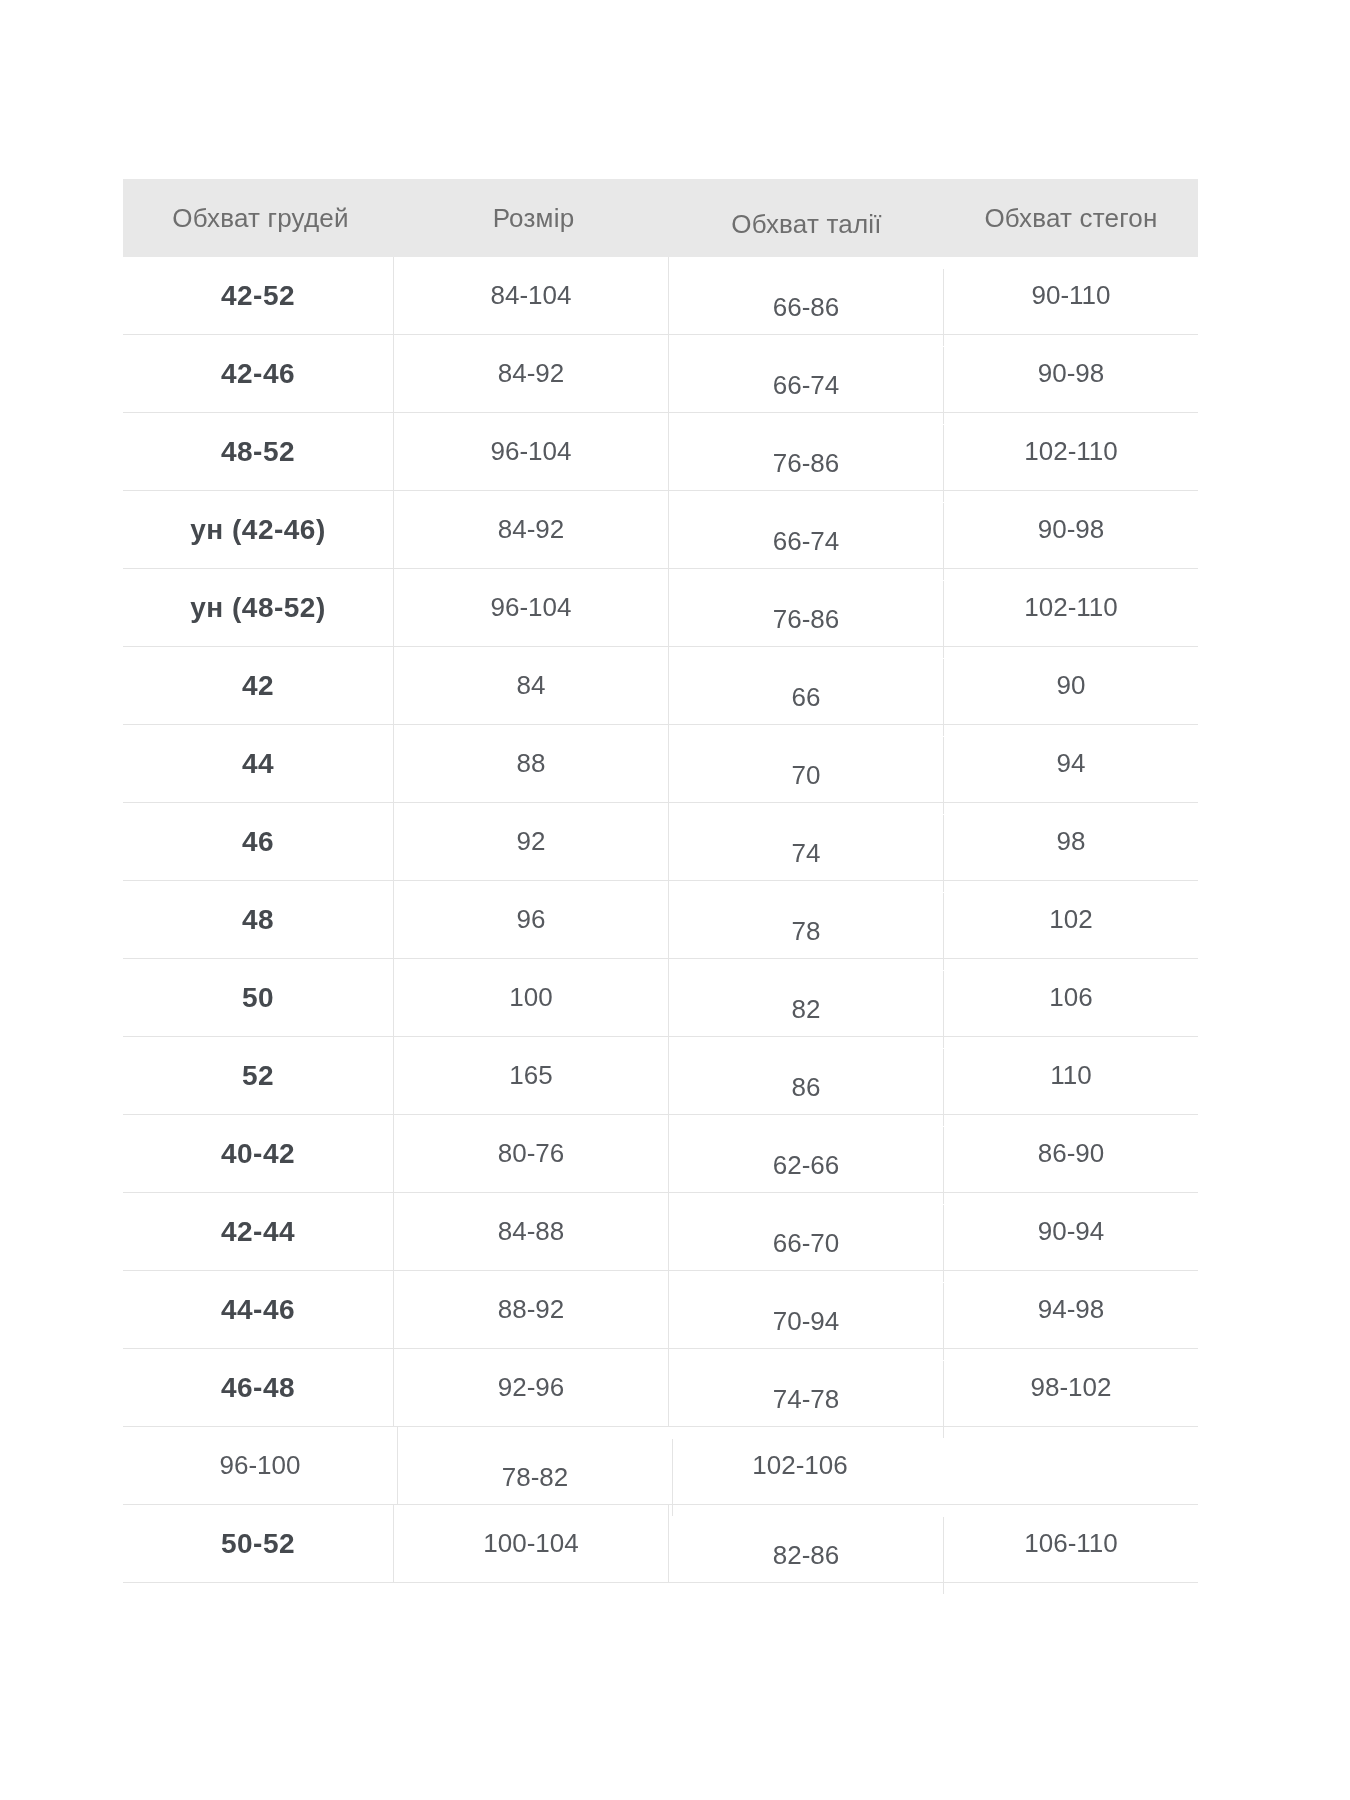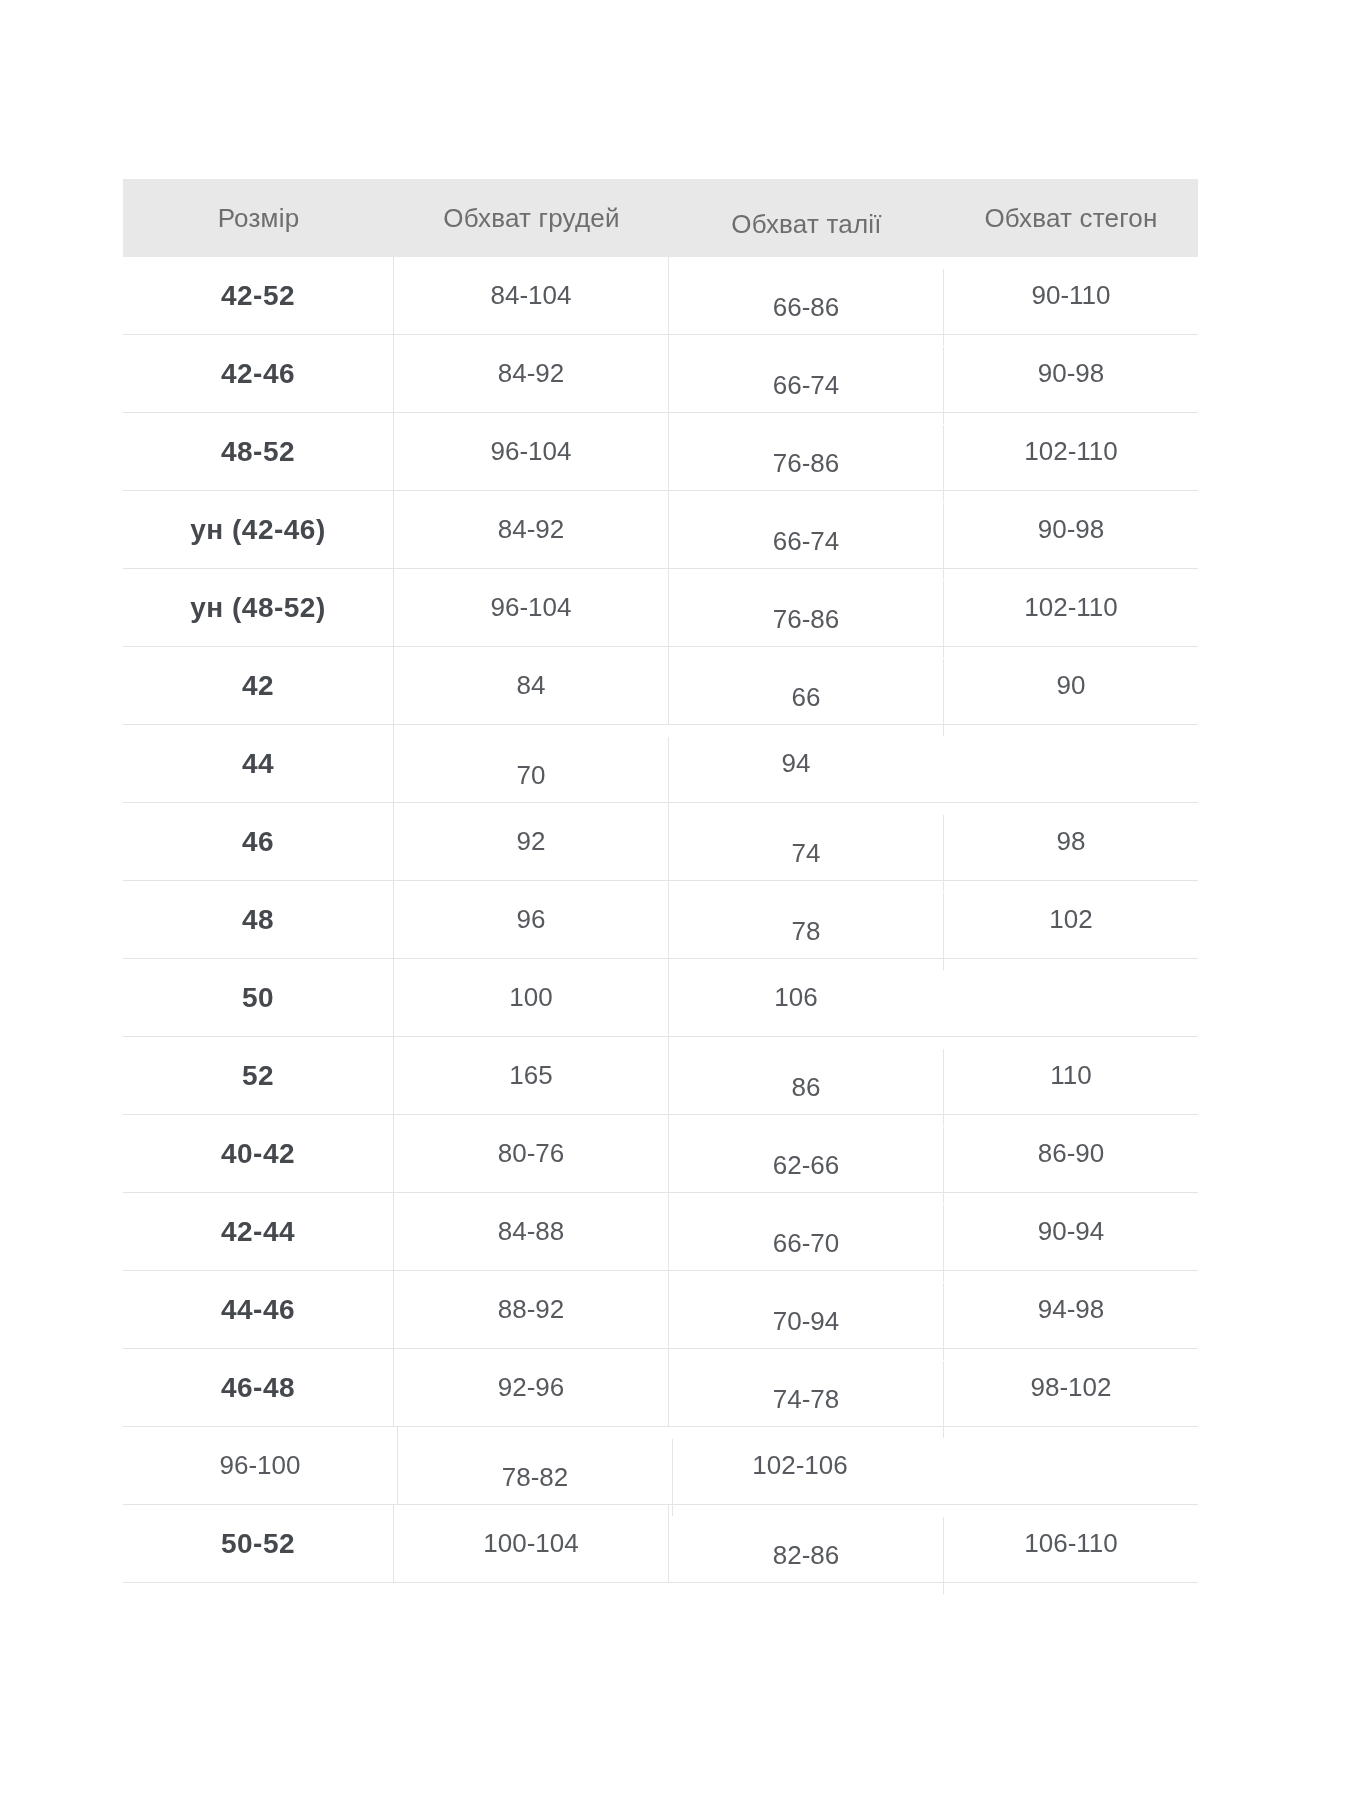--- a/index.html
+++ b/index.html
@@ -56,22 +56,22 @@
     font-size: 28px;
     color: var(--size-text, #45494e);
     letter-spacing: 0.5px;
   }
 </style>
 </head>
 <body>
 
 <div class="size-table">
   <div class="thead">
+    <div class="th c2">Обхват грудей</div>
     <div class="th c1">Розмір</div>
-    <div class="th c2">Обхват грудей</div>
     <div class="th c3">Обхват талії</div>
     <div class="th c4">Обхват стегон</div>
   </div>
   <div class="tbody">
       <div class="tr">
         <div class="td c1 col-size">42-52</div>
         <div class="td c2">84-104</div>
         <div class="td c3">66-86</div>
         <div class="td c4">90-110</div>
       </div>
@@ -100,38 +100,40 @@
         <div class="td c4">102-110</div>
       </div>
       <div class="tr">
         <div class="td c1 col-size">42</div>
         <div class="td c2">84</div>
         <div class="td c3">66</div>
         <div class="td c4">90</div>
       </div>
       <div class="tr">
         <div class="td c1 col-size">44</div>
+        <div class="td c2">88</div>
         <div class="td c3">70</div>
         <div class="td c4">94</div>
       </div>
       <div class="tr">
         <div class="td c1 col-size">46</div>
         <div class="td c2">92</div>
         <div class="td c3">74</div>
         <div class="td c4">98</div>
       </div>
       <div class="tr">
         <div class="td c1 col-size">48</div>
         <div class="td c2">96</div>
         <div class="td c3">78</div>
         <div class="td c4">102</div>
       </div>
       <div class="tr">
         <div class="td c1 col-size">50</div>
         <div class="td c2">100</div>
+        <div class="td c3">82</div>
         <div class="td c4">106</div>
       </div>
       <div class="tr">
         <div class="td c1 col-size">52</div>
         <div class="td c2">165</div>
         <div class="td c3">86</div>
         <div class="td c4">110</div>
       </div>
       <div class="tr">
         <div class="td c1 col-size">40-42</div>

